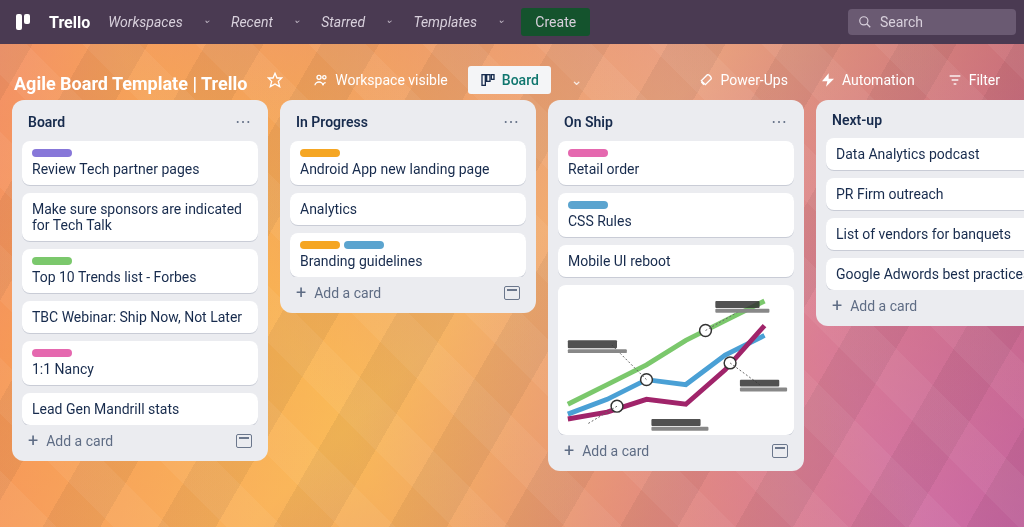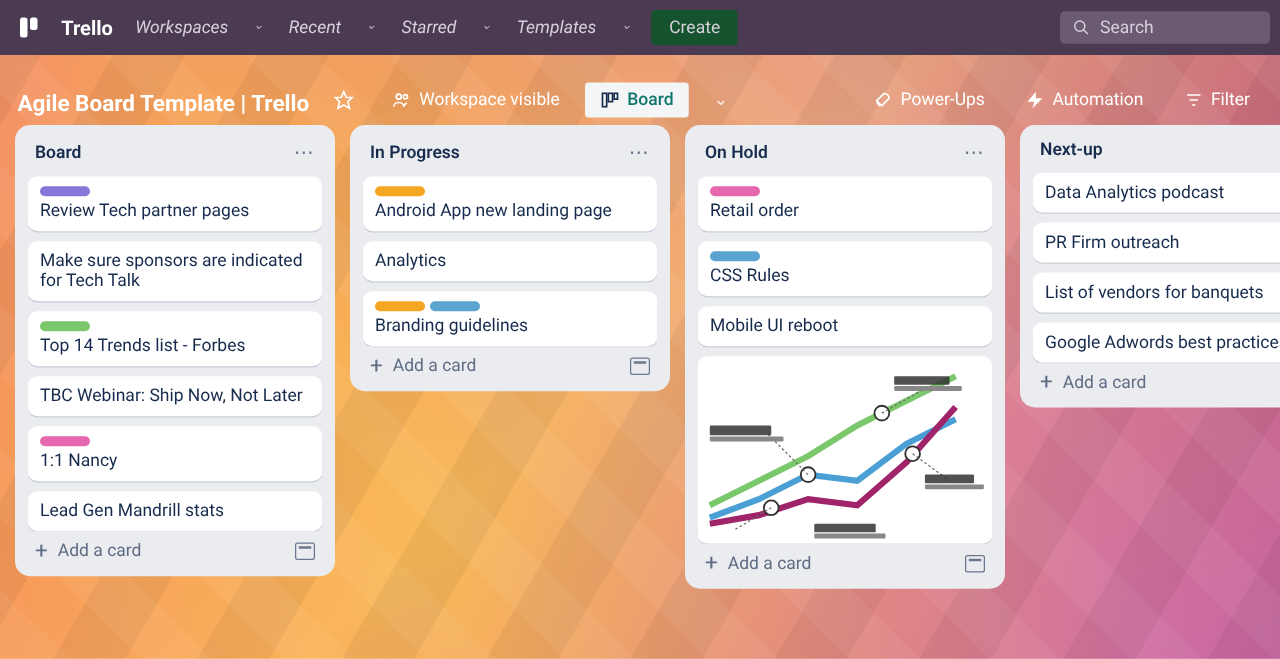--- a/index.html
+++ b/index.html
@@ -151,21 +151,21 @@
           </div>
           <div>Review Tech partner pages</div>
         </div>
         <div class="card">
           <div>Make sure sponsors are indicated for Tech Talk</div>
         </div>
         <div class="card">
           <div class="labels">
             <div class="label" style="background: rgb(123, 200, 108);"></div>
           </div>
-          <div>Top 14 Trends list - Forbes</div>
+          <div>Top 10 Trends list - Forbes</div>
         </div>
         <div class="card">
           <div>TBC Webinar: Ship Now, Not Later</div>
         </div>
         <div class="card">
           <div class="labels">
             <div class="label" style="background: rgb(229, 104, 175);"></div>
           </div>
           <div>1:1 Nancy</div>
         </div>
@@ -207,21 +207,21 @@
       <div class="add-card">
         <div class="add-card-left">
           <span class="plus">+</span>
           <span>Add a card</span>
         </div>
         <div class="template-icon"></div>
       </div>
     </div>
     <div class="list">
       <div class="list-header">
-        <div class="list-title">On Hold</div>
+        <div class="list-title">On Ship</div>
         <div class="list-menu">⋯</div>
       </div>
       <div class="cards">
         <div class="card">
           <div class="labels">
             <div class="label" style="background: rgb(229, 104, 175);"></div>
           </div>
           <div>Retail order</div>
         </div>
         <div class="card">

